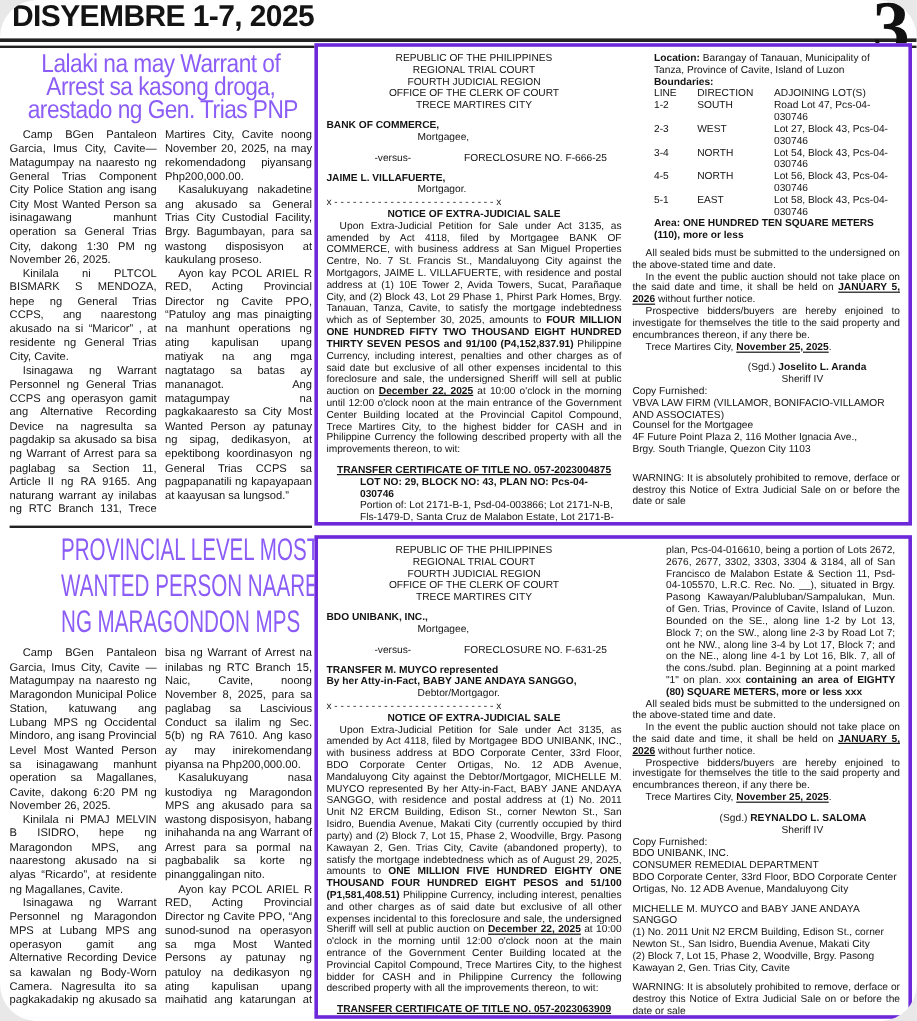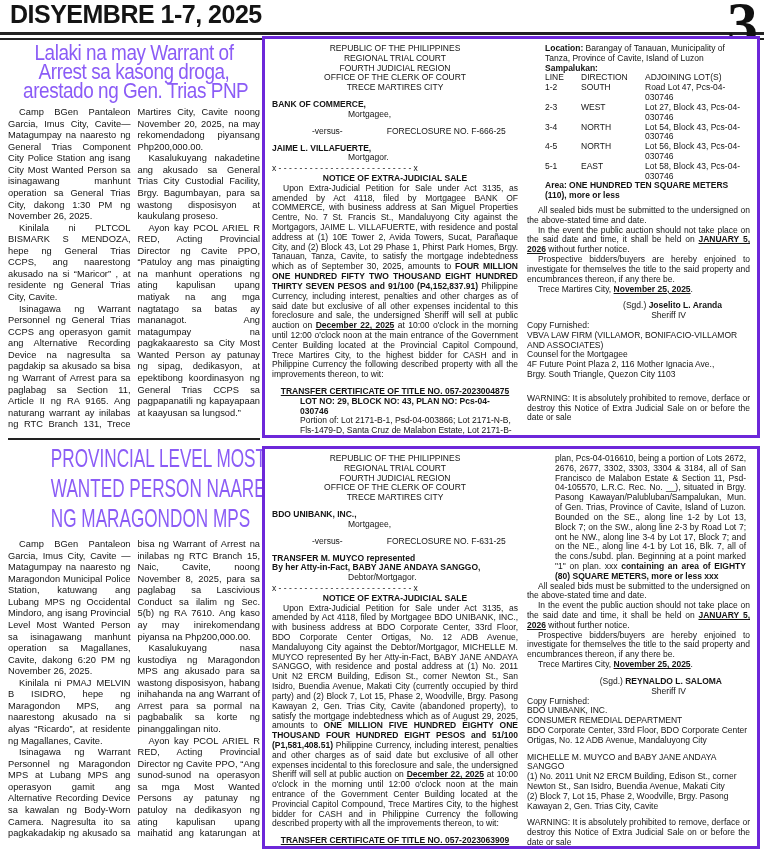--- a/index.html
+++ b/index.html
@@ -1,18 +1,18 @@
 <!DOCTYPE html>
 <html><head>
 <meta charset="utf-8">
 <style>
   html,body{margin:0;padding:0;background:#e8e8e8;}
   *{box-sizing:border-box;}
   .page{position:relative;width:764px;height:851px;background:#ffffff;overflow:hidden;
-        font-family:"Liberation Sans",sans-serif;color:#141414;}
+        font-family:"Liberation Sans",sans-serif;color:#141414;border-radius:31px;}
   
   .mast-date{position:absolute;left:10px;top:0px;font-size:25px;font-weight:bold;letter-spacing:-0.5px;}
   .rule-thick{position:absolute;left:0;top:32px;width:764px;height:3px;background:#222;}
   .rule-thin{position:absolute;left:0;top:38px;width:764px;height:1.5px;background:#222;}
   .page-num{position:absolute;right:6px;top:-12px;font-family:"Liberation Serif",serif;
             font-weight:bold;font-size:62px;color:#111;}
   
   .leftcol{position:absolute;left:8px;top:42px;width:252px;}
   .hl{color:#8b5cf6;font-weight:normal;text-align:center;}
   .hl .ln{white-space:nowrap;}
@@ -129,21 +129,21 @@
         <div class="c b u">TRANSFER CERTIFICATE OF TITLE NO. 057-2023004875</div>
         <div class="tct">
           <div class="b">LOT NO: 29, BLOCK NO: 43, PLAN NO: Pcs-04-030746</div>
           <div>Portion of: Lot 2171-B-1, Psd-04-003866; Lot 2171-N-B, Fls-1479-D, Santa Cruz de Malabon Estate, Lot 2171-B-2-I, Psd-04-025600 &amp; Lot 2171-B-2-J, Psd-04-024600</div>
         </div>
       </div>
 
       <div class="nright">
         <div class="locblock">
           <div><span class="b">Location:</span><span> Barangay of Tanauan, Municipality of Tanza, Province of Cavite, Island of Luzon</span></div>
-          <div class="b">Sampalukan:</div>
+          <div class="b">Boundaries:</div>
           <div class="btable">
             <div>LINE</div>
             <div>DIRECTION</div>
             <div>ADJOINING LOT(S)</div>
             <div>1-2</div>
             <div>SOUTH</div>
             <div>Road Lot 47, Pcs-04-030746</div>
             <div>2-3</div>
             <div>WEST</div>
             <div>Lot 27, Block 43, Pcs-04-030746</div>

